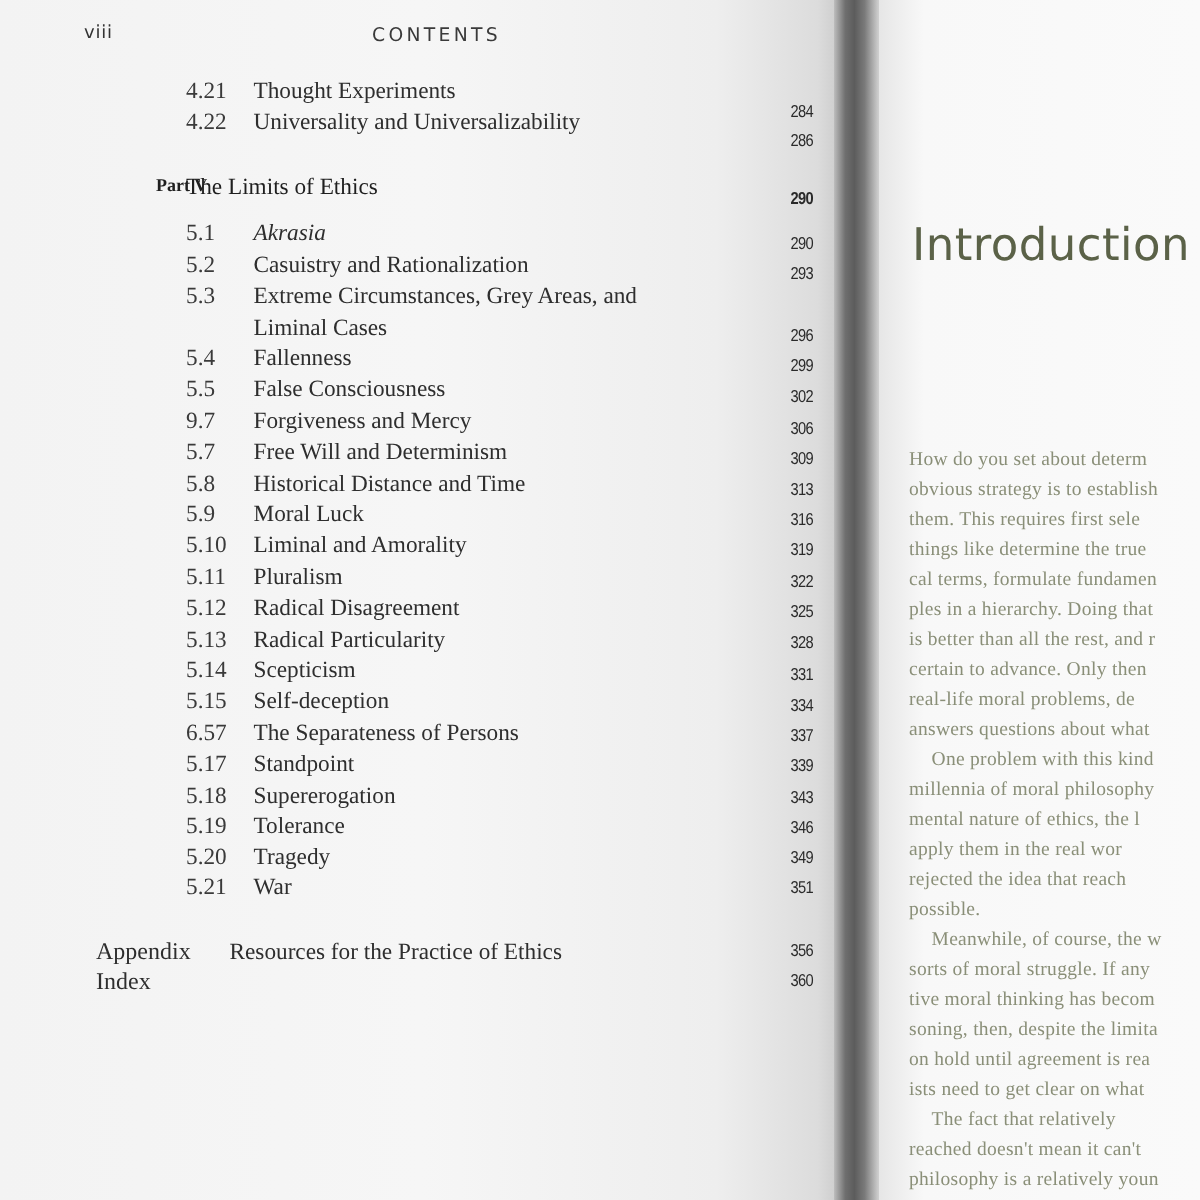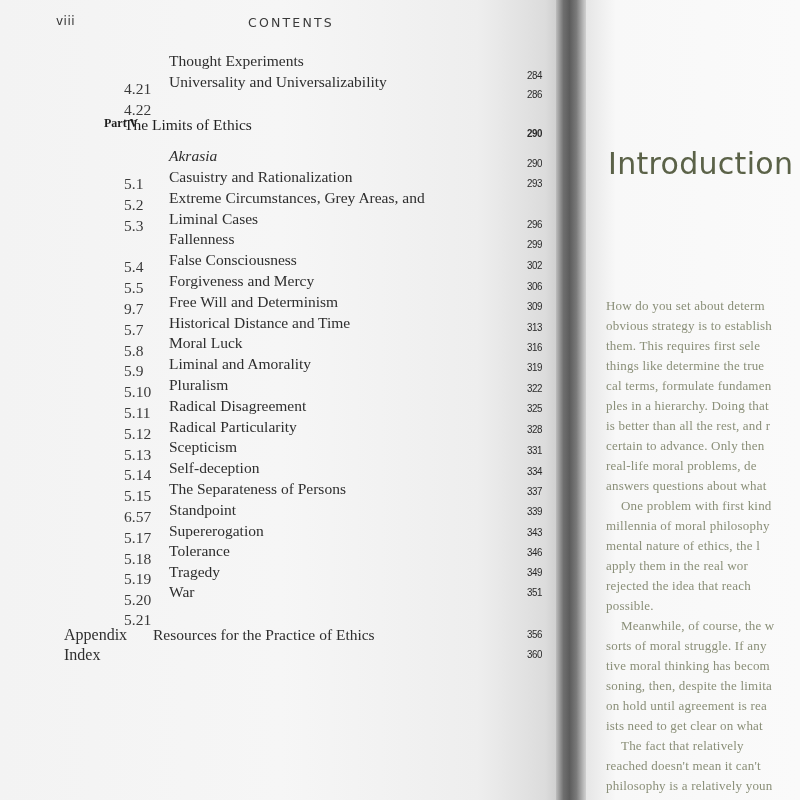--- a/index.html
+++ b/index.html
@@ -26,21 +26,21 @@
   .folio {
     position: absolute; left: 56px; top: 0; font-family: "DejaVu Sans", sans-serif;
     font-size: 12px; color: #333; letter-spacing: 0.5px;
   }
   .section-title {
     position: absolute; left: 248px; top: 1px; font-family: "DejaVu Sans", sans-serif;
     font-size: 12.5px; letter-spacing: 2.2px; color: #3a3a3a;
   }
   .toc { position: absolute; left: 0; top: 0; width: 560px; height: 800px; }
   .row { position: absolute; height: 20px; }
-  .num { position: absolute; left: 124px; font-size: 15.5px; color: #3a3a3a; white-space: nowrap; margin-top: 28px; }
+  .num { position: absolute; left: 124px; font-size: 15.5px; color: #3a3a3a; white-space: nowrap; }
   .ttl { position: absolute; left: 169px; font-size: 15.5px; color: #2e2e2e; white-space: nowrap; }
   .ttl.italic { font-style: italic; }
   .pg {
     position: absolute; left: 527px; font-family: "Liberation Sans", sans-serif;
     font-size: 11.5px; color: #2a2a2a; letter-spacing: -0.5px; transform: scaleX(0.85); transform-origin: left;
   }
   .part-label { position: absolute; left: 56px; font-size: 12px; font-weight: bold; color: #1f1f1f; white-space: nowrap; margin-left: 48px; }
   .part-title { position: absolute; left: 124px; font-size: 15.5px; font-weight: normal; color: #1f1f1f; white-space: nowrap; }
   .pg.bold { font-weight: bold; }
   .back-label { position: absolute; left: 64px; font-size: 16px; color: #2e2e2e; white-space: nowrap; }
@@ -235,21 +235,21 @@
     <span class="line" style="top:0px">How do you set about determ</span>
     <span class="line" style="top:20px">obvious strategy is to establish</span>
     <span class="line" style="top:40px">them. This requires first sele</span>
     <span class="line" style="top:60px">things like determine the true</span>
     <span class="line" style="top:80px">cal terms, formulate fundamen</span>
     <span class="line" style="top:100px">ples in a hierarchy. Doing that</span>
     <span class="line" style="top:120px">is better than all the rest, and r</span>
     <span class="line" style="top:140px">certain to advance. Only then</span>
     <span class="line" style="top:160px">real-life moral problems, de</span>
     <span class="line" style="top:180px">answers questions about what</span>
-    <span class="line indent" style="top:200px">One problem with first kind</span>
+    <span class="line indent" style="top:200px">One problem with this kind</span>
     <span class="line" style="top:220px">millennia of moral philosophy</span>
     <span class="line" style="top:240px">mental nature of ethics, the l</span>
     <span class="line" style="top:260px">apply them in the real wor</span>
     <span class="line" style="top:280px">rejected the idea that reach</span>
     <span class="line" style="top:300px">possible.</span>
     <span class="line indent" style="top:320px">Meanwhile, of course, the w</span>
     <span class="line" style="top:340px">sorts of moral struggle. If any</span>
     <span class="line" style="top:360px">tive moral thinking has becom</span>
     <span class="line" style="top:380px">soning, then, despite the limita</span>
     <span class="line" style="top:400px">on hold until agreement is rea</span>

